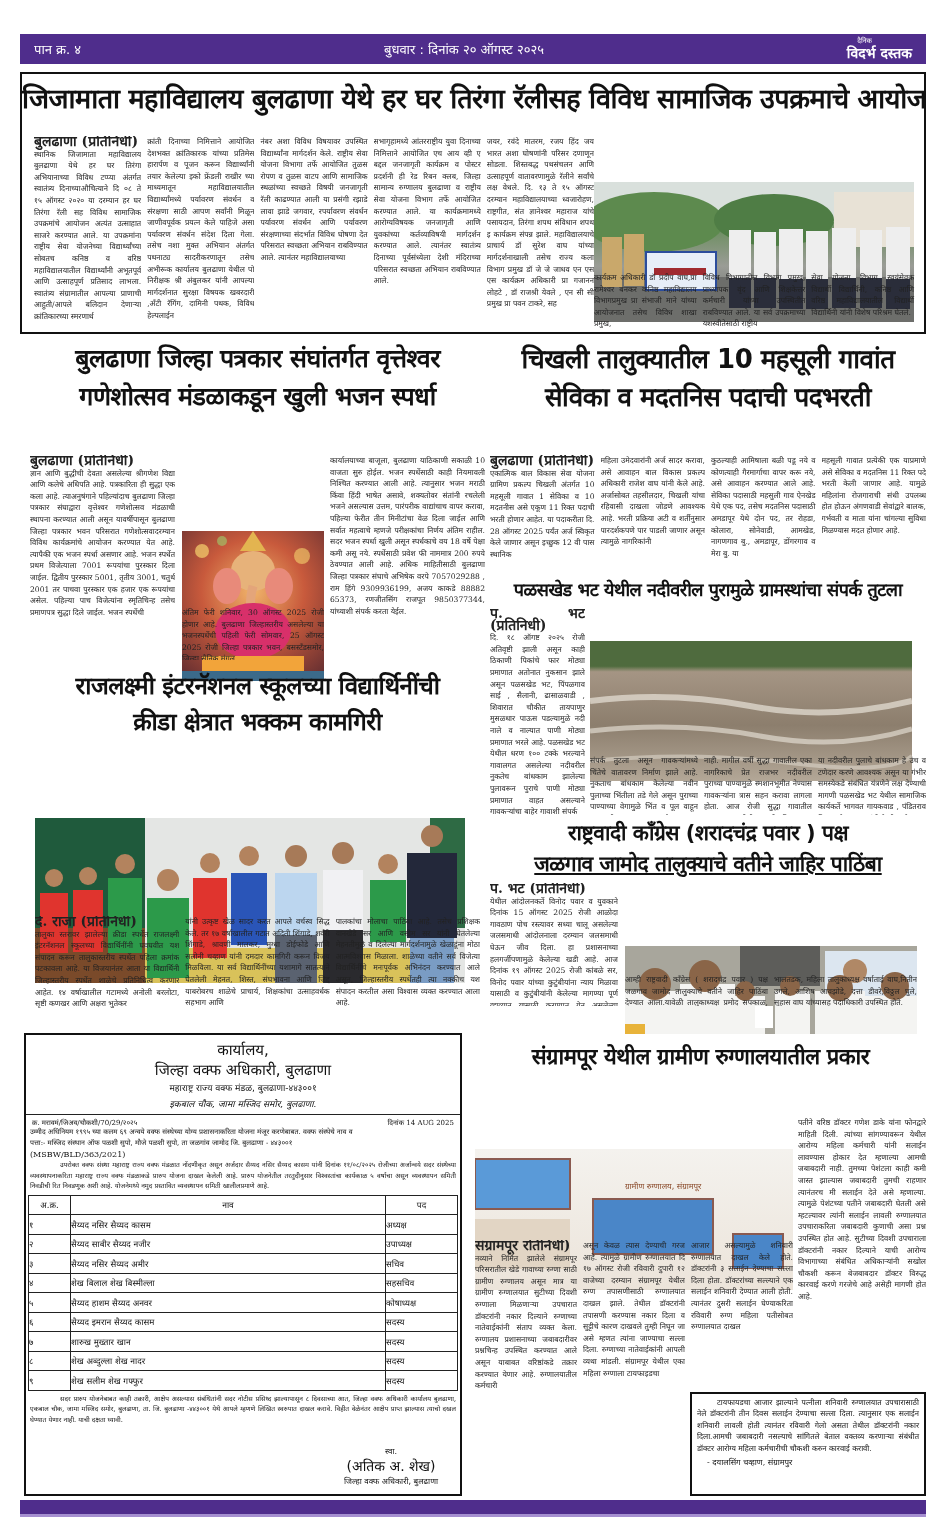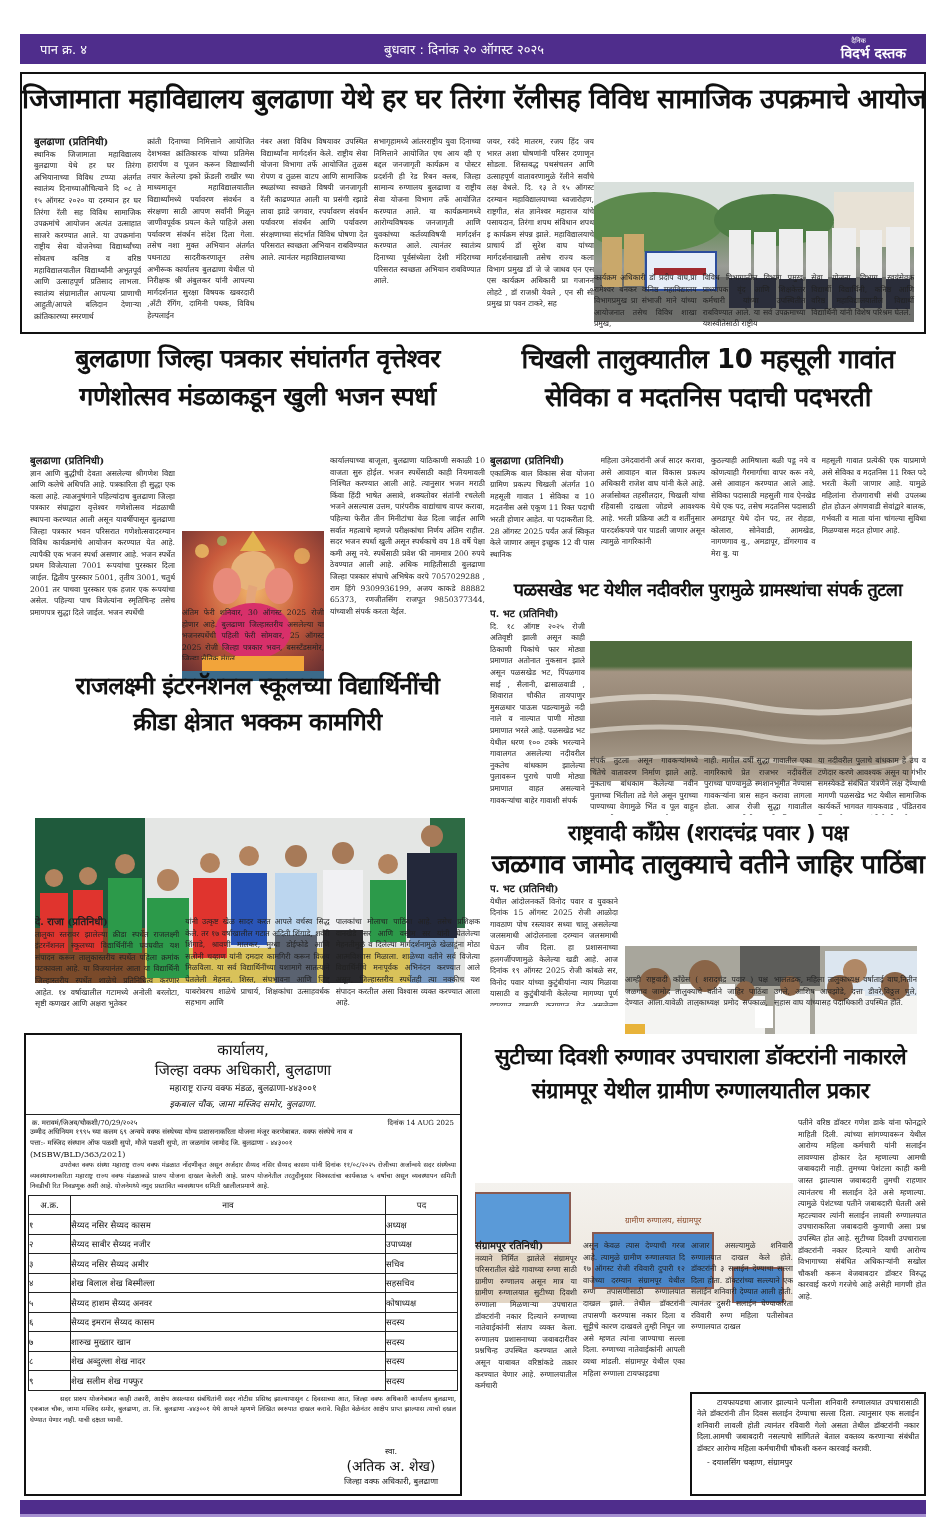--- a/index.html
+++ b/index.html
@@ -1,30 +1,30 @@
 <!DOCTYPE html>
 <html><head>
 <meta charset="utf-8">
 <style>
   * { box-sizing: border-box; margin: 0; padding: 0; }
   html, body { width: 945px; height: 1534px; background: #ffffff; overflow: hidden; }
   body { position: relative; font-family: "DejaVu Serif", serif; color: #111; }
   .abs { position: absolute; }
   .mast { left: 20px; top: 34px; width: 906px; height: 30px; background: #4f2d8c; color: #fff;
-    display: flex; align-items: center; justify-content: space-between; padding: 0 20px; font-family: "DejaVu Sans", sans-serif; }
+    display: flex; align-items: center; justify-content: space-between; padding: 0 14px; font-family: "DejaVu Sans", sans-serif; }
   .mast .pg { font-size: 13px; }
   .mast .dt { font-size: 13px; }
   .mast .brand { text-align: right; line-height: 1; }
   .mast .brand .tiny { font-size: 7px; display:block; margin-right: 40px; }
   .mast .brand .big { font-size: 14px; font-weight: bold; }
   .headline { font-family: "DejaVu Sans", sans-serif; font-weight: bold; text-align: center; color: #111; letter-spacing: -0.5px; }
   .box { border: 2px solid #111; }
   .cols { display: flex; gap: 6px; }
   .col { flex: 1; font-size: 7.6px; line-height: 11.6px; text-align: justify; overflow: hidden; color: #222; }
-  .col .by { font-weight: bold; font-size: 10px; display: block; margin-bottom: 1px; }
+  .col .by { font-weight: bold; font-size: 14px; display: block; margin-bottom: 1px; }
   .photo { overflow: hidden; position: relative; }
   .caption { font-size: 7.6px; line-height: 11.6px; text-align: justify; color: #222; }
   table.members { border-collapse: collapse; width: 100%; font-size: 8.5px; }
   table.members td, table.members th { border: 1.5px solid #222; height: 19.5px; font-weight: normal; }
   .footer-bar { left: 20px; top: 1500px; width: 906px; height: 14px; background: #4f2d8c; }
   .footer-thin { left: 20px; top: 1514px; width: 906px; height: 3px; background: #a58fd0; }
   .notice { font-size: 7.4px; line-height: 11px; }
 </style>
 </head>
 <body>
@@ -176,21 +176,21 @@
   </div>
   <div class="abs cols" style="left:5px;top:248px;width:445px;height:100px;">
     <div class="col"><span class="by">दे. राजा (प्रतिनिधी)</span><span>तालुका स्तरावर झालेल्या क्रीडा स्पर्धेत राजलक्ष्मी इंटरनॅशनल स्कूलच्या विद्यार्थिनींनी घवघवीत यश संपादन करून तालुकास्तरीय स्पर्धेत पहिला क्रमांक पटकावला आहे. या विजयानंतर आता या विद्यार्थिनी जिल्हास्तरीय स्पर्धेत शाळेचे प्रतिनिधित्व करणार आहेत. १४ वर्षाखालील गटामध्ये अनोली बरलोटा, सृष्टी कणखर आणि अक्षरा भुतेकर</span></div>
     <div class="col">यांनी उत्कृष्ट खेळ सादर करत आपले वर्चस्व सिद्ध केले. तर १७ वर्षाखालील गटात अदिती शिंगाडे, शर्वरी शिंगाडे, श्रावणी मालकर, मुग्धा डोईफोडे आणि सलोनी चव्हाण यांनी दमदार कामगिरी करून विजय मिळविला. या सर्व विद्यार्थिनींच्या यशामागे सातत्याने घेतलेली मेहनत, शिस्त, संघभावना आणि जिद्द याबरोबरच शाळेचे प्राचार्य, शिक्षकांचा उत्साहवर्धक सहभाग आणि</div>
     <div class="col">पालकांचा मोलाचा पाठिंबा आहे. तसेच प्रशिक्षक वानखेडे सर आणि वसीम सर यांनी घेतलेल्या मेहनतीमुळे व दिलेल्या मार्गदर्शनामुळे खेळाडूंना मोठा आत्मविश्वास मिळाला. शाळेच्या वतीने सर्व विजेत्या विद्यार्थिनींचे मनःपूर्वक अभिनंदन करण्यात आले असून, जिल्हास्तरीय स्पर्धेतही त्या नक्कीच यश संपादन करतील असा विश्वास व्यक्त करण्यात आला आहे.</div>
   </div>
 </div>
 
 <div class="abs" style="left:490px;top:818px;width:436px;height:188px;">
   <div class="headline" style="font-size:21px;line-height:30px;white-space:nowrap;">राष्ट्रवादी कॉंग्रेस (शरादचंद्र पवार ) पक्ष</div>
-  <div class="headline" style="font-size:26px;line-height:32px;white-space:nowrap;">जळगाव जामोद तालुक्याचे वतीने जाहिर पाठिंबा</div>
+  <div class="headline" style="font-size:21px;line-height:32px;white-space:nowrap;text-decoration:underline;">जळगाव जामोद तालुक्याचे वतीने जाहिर पाठिंबा</div>
   <div class="abs col" style="left:0;top:65px;width:128px;height:123px;"><span class="by">प. भट (प्रतिनिधी)</span><span>येथील आंदोलनकर्ते विनोद पवार व युवकाने दिनांक 15 ऑगस्ट 2025 रोजी आळोदा गावठाण पोच रस्त्यावर सध्या चालू असलेल्या जलसमाधी आंदोलनाला दरम्यान जलसमाधी घेऊन जीव दिला. हा प्रशासनाच्या हलगर्जीपणामुळे केलेल्या खडी आहे. आज दिनांक १९ ऑगस्ट 2025 रोजी कांबळे सर, विनोद पवार यांच्या कुटुंबीयांना न्याय मिळावा यासाठी व कुटुंबीयांनी केलेल्या मागण्या पूर्ण व्हाव्यात यासाठी करण्यात येत असलेल्या आंदोलनाला</span></div>
   <div class="abs photo" style="left:135px;top:66px;width:292px;height:88px;background:#a8a69c;">
     <svg width="292" height="88" viewBox="0 0 292 88">
       <rect x="115" y="0" width="80" height="40" fill="#5d5d5a"></rect>
       <rect x="200" y="5" width="92" height="45" fill="#dce6f0"></rect>
       <circle cx="230" cy="25" r="12" fill="#b08866"></circle>
       <g fill="#f4f4f2">
           <rect x="0" y="45" width="60" height="43"></rect>
           <rect x="55" y="38" width="55" height="50"></rect>
           <rect x="100" y="50" width="40" height="38"></rect>
@@ -293,23 +293,22 @@
   </div>
   <div class="notice" style="padding:3px 4px 0;text-align:justify;font-size:6.6px;line-height:10.5px;text-indent:30px;">सदर प्रारुप योजनेबाबत काही तक्रारी, आक्षेप असल्यास संबंधितांनी सदर नोटीस प्रसिध्द झाल्यापासून ८ दिवसाच्या आत, जिल्हा वक्फ अधिकारी कार्यालय बुलढाणा, एकबाल चौक, जामा मस्जिद समोर, बुलढाणा, ता. जि. बुलढाणा -४४३००१ येथे आपले म्हणणे लिखित स्वरुपात दाखल करावे. विहीत वेळेनंतर आक्षेप प्राप्त झाल्यास त्याचो दखल घेण्यात येणार नाही. याची दक्षता घ्यावी.</div>
   <div style="position:absolute;right:22px;bottom:8px;text-align:center;font-family:'DejaVu Sans',sans-serif;">
     <div style="font-size:8px;">स्वा.</div>
     <div style="font-size:14px;">(अतिक अ. शेख)</div>
     <div style="font-size:8px;">जिल्हा वक्फ अधिकारी, बुलढाणा</div>
   </div>
 </div>
 
 <div class="abs" style="left:475px;top:1040px;width:451px;height:456px;">
-  <div class="headline" style="font-size:22px;line-height:34px;white-space:nowrap;">सुटीच्या दिवशी रुग्णावर उपचाराला डॉक्टरांनी नाकारले</div>
   <div class="headline" style="font-size:22px;line-height:34px;white-space:nowrap;">संग्रामपूर येथील ग्रामीण रुग्णालयातील प्रकार</div>
-  <div class="abs photo" style="left:0;top:75px;width:318px;height:120px;background:linear-gradient(180deg,#f4f2ee 0%,#ece4da 100%);">
+  <div class="abs photo" style="left:0;top:75px;width:318px;height:141px;background:linear-gradient(180deg,#f4f2ee 0%,#ece4da 100%);">
     <svg width="318" height="120" viewBox="0 0 318 120">
       <rect x="0" y="10" width="95" height="50" fill="#5a9ad8" stroke="#8a5a50" stroke-width="2"></rect>
       <rect x="118" y="50" width="120" height="55" fill="#4a86c8" stroke="#8a5a50" stroke-width="2"></rect>
       <rect x="258" y="85" width="50" height="35" fill="#4a86c8" stroke="#8a5a50" stroke-width="2"></rect>
       <rect x="0" y="70" width="95" height="50" fill="#e2d5c4"></rect>
       <text x="150" y="40" font-size="8" fill="#8a4a2a" font-family="DejaVu Sans, sans-serif">ग्रामीण रुग्णालय, संग्रामपूर</text>
     </svg>
   </div>
   <div class="abs col" style="left:323px;top:77px;width:128px;height:270px;">पतीने वरिष्ठ डॉक्टर गणेश डाके यांना फोनद्वारे माहिती दिली. त्यांच्या सांगण्यावरून येथील आरोग्य महिला कर्मचारी यांनी सलाईन लावण्यास होकार देत म्हणाल्या आमची जबाबदारी नाही. तुमच्या पेशंटला काही कमी जास्त झाल्यास जबाबदारी तुमची राहणार त्यानंतरच मी सलाईन देते असे म्हणाल्या. त्यामुळे पेशंटच्या पतीने जबाबदारी घेतली असे म्हटल्यावर त्यांनी सलाईन लावली रुग्णालयात उपचाराकरिता जबाबदारी कुणाची असा प्रश्न उपस्थित होत आहे. सुटीच्या दिवशी उपचाराला डॉक्टरांनी नकार दिल्याने याची आरोग्य विभागाच्या संबंधित अधिकाऱ्यांनी सखोल चौकशी करून बेजबाबदार डॉक्टर विरुद्ध कारवाई करणे गरजेचे आहे असेही मागणी होत आहे.</div>
   <div class="abs cols" style="left:0;top:200px;width:318px;height:254px;">

